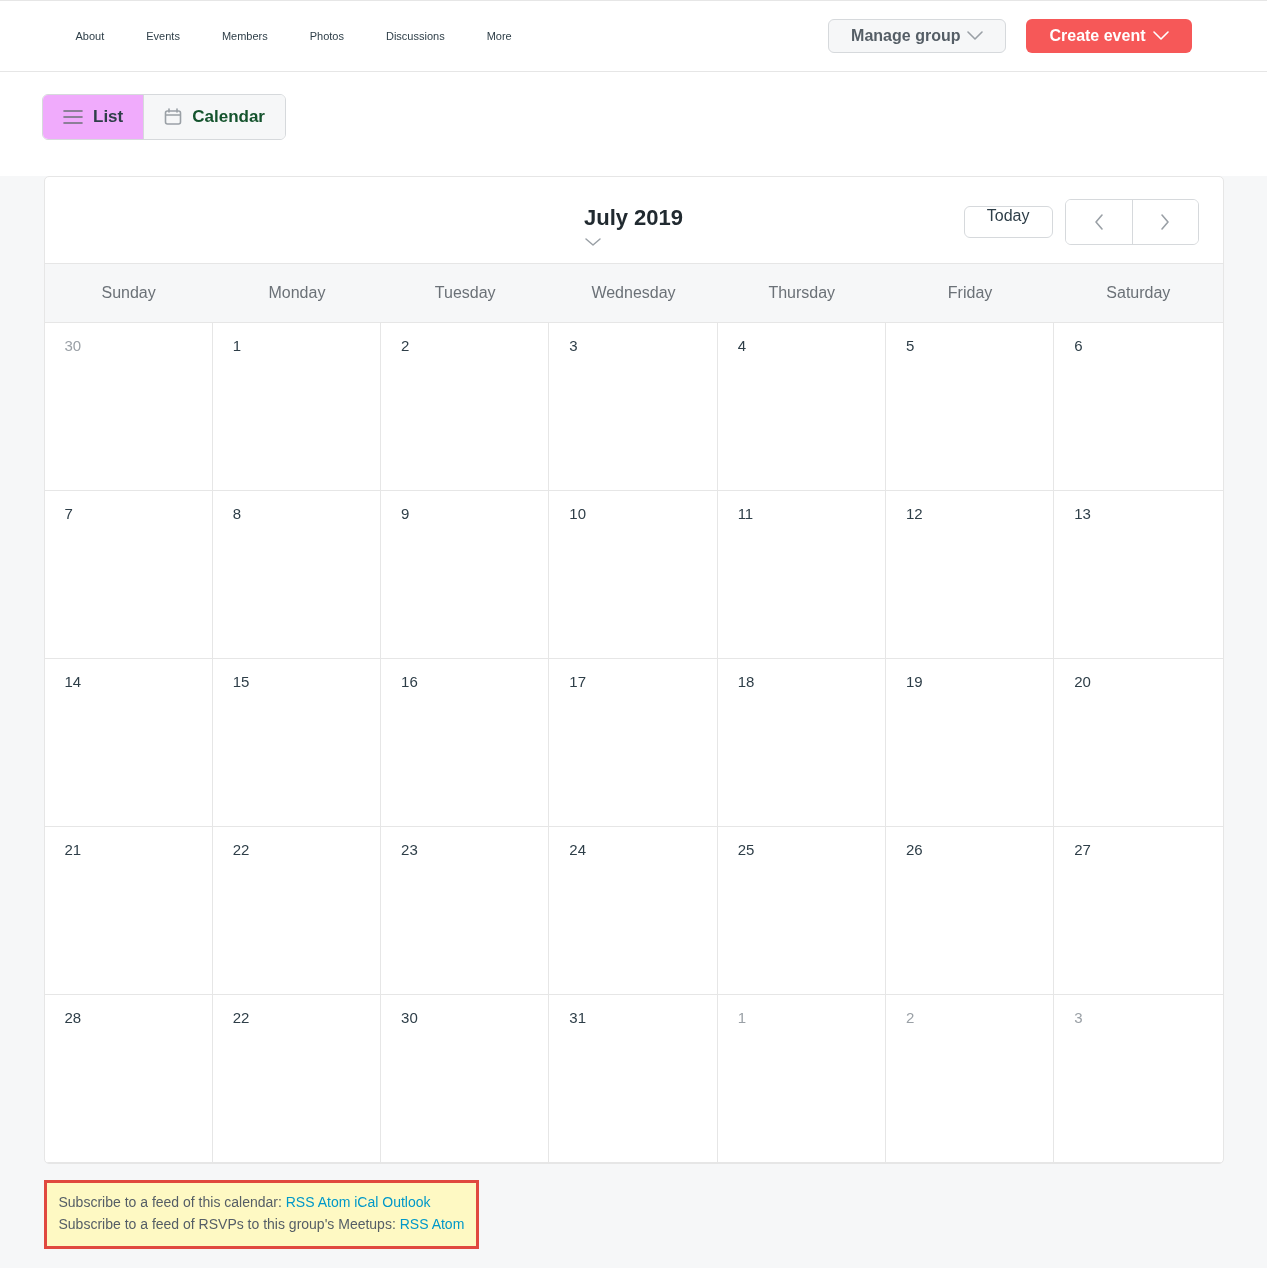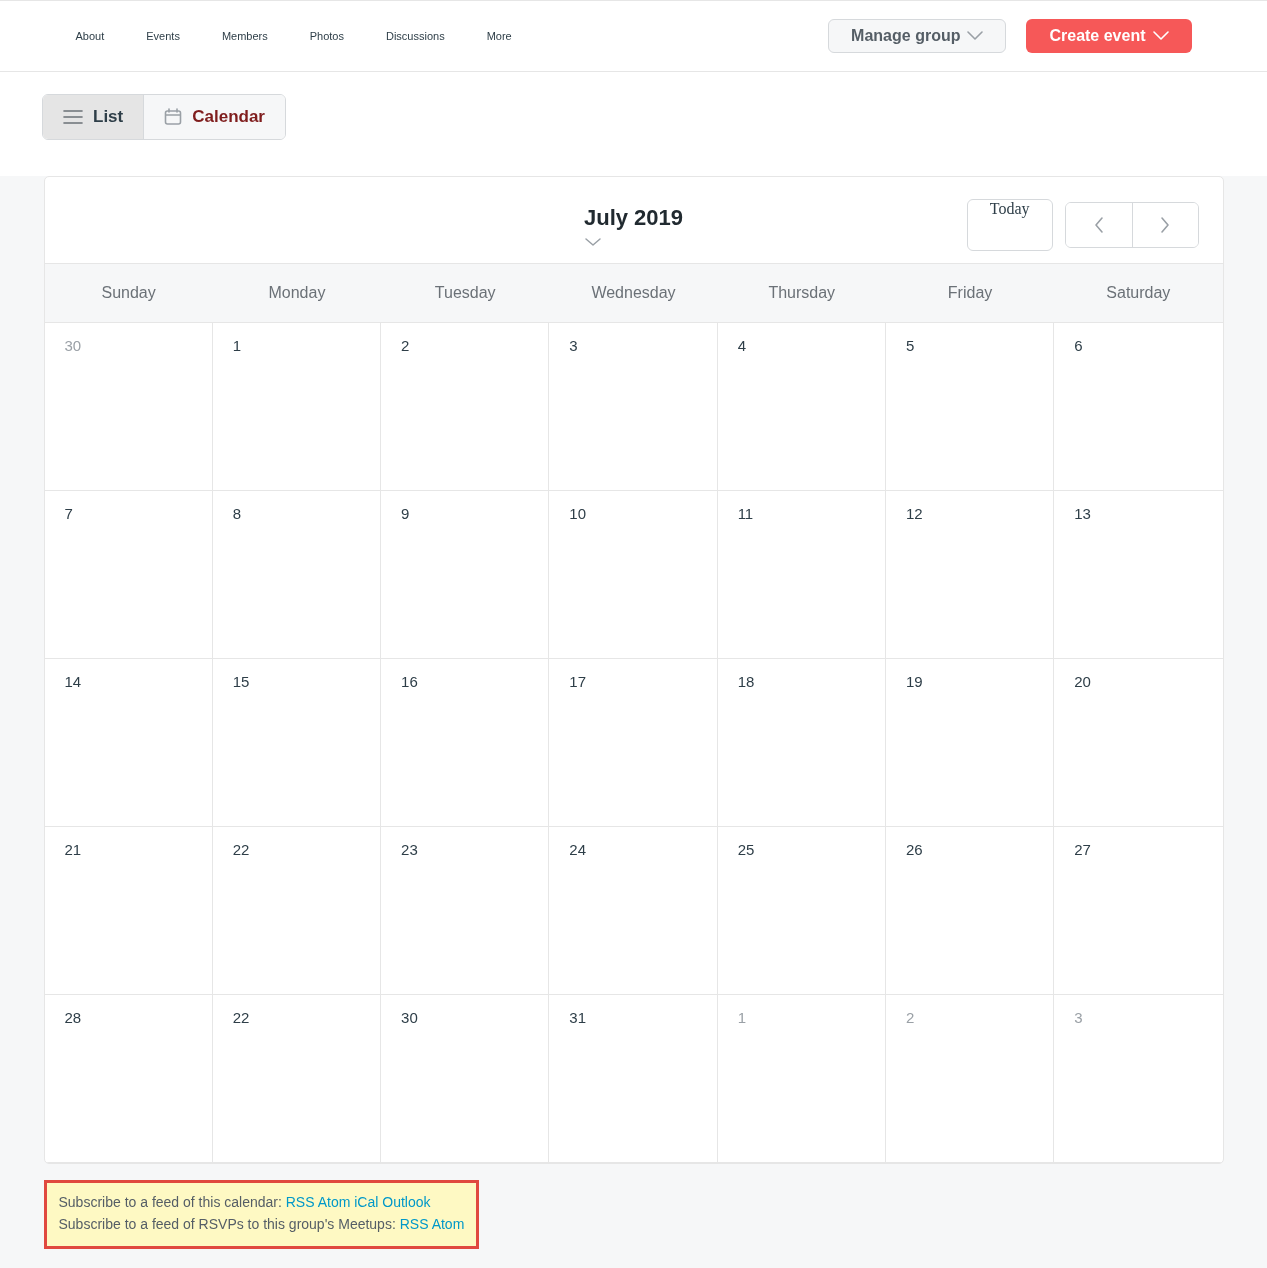--- a/index.html
+++ b/index.html
@@ -9,33 +9,33 @@
 .topbar-inner { max-width: 1200px; margin: 0 auto; padding: 0 42px; height: 70px; display: flex; align-items: center; justify-content: space-between; }
 .nav-links { display: flex; gap: 42px; }
 .nav-link { color: #2e3e48; font-size: 11px; cursor: pointer; }
 .topbar-actions { display: flex; gap: 20px; align-items: center; }
 .btn { display: inline-flex; align-items: center; justify-content: center; gap: 7px; height: 22px; padding: 16px 22px; border-radius: 6px; font-size: 16px; cursor: pointer; border: 1px solid transparent; font-weight: 600; }
 .btn-manage { background: #f6f7f8; border: 1px solid #d6d9dc; color: #555e66; }
 .btn-create { background: #f65858; color: #fff; }
 
 .subarea { background: #fff; padding: 22px 42px 36px; }
 .view-toggle { display: inline-flex; border: 1px solid #d6d9dc; border-radius: 6px; overflow: hidden; }
-.view-toggle-btn { display: inline-flex; align-items: center; gap: 10px; height: 44px; padding: 0 20px; font-size: 17px; font-weight: 700; color: #2e3e48; background: #e5e5e5; cursor: pointer; }
-.view-toggle-btn.active { background: #f6f7f8; color: #7f1d1d; }
+.view-toggle-btn { display: inline-flex; align-items: center; gap: 10px; height: 44px; padding: 0 20px; font-size: 17px; font-weight: 700; color: #2e3e48; background: #f0abfc; cursor: pointer; }
+.view-toggle-btn.active { background: #f6f7f8; color: #14532d; }
 .view-toggle-sep { width: 1px; background: #d6d9dc; }
 
 .page-body { background: #f6f7f8; padding: 0 42px 36px; }
 .calendar-card { background: #fff; border: 1px solid #e6e6e6; border-radius: 5px; margin: 0 auto; max-width: 1180px; overflow: hidden; }
 
 .cal-header { position: relative; display: flex; align-items: center; justify-content: center; padding: 28px 24px 16px; }
 .cal-title-block { text-align: center; }
 .cal-title { font-size: 22px; font-weight: 800; color: #212a30; }
 .cal-title-chevron { margin-top: 6px; color: #9aa0a6; }
 .cal-controls { position: absolute; right: 24px; top: 22px; display: flex; gap: 12px; align-items: center; }
-.today-btn { height: 52px; padding: 0 22px; border: 1px solid #d6d9dc; border-radius: 6px; background: #fff; font-size: 16px; color: #2e3e48; cursor: pointer; font-family: Liberation Serif, serif; }
+.today-btn { height: 32px; padding: 0 22px; border: 1px solid #d6d9dc; border-radius: 6px; background: #fff; font-size: 16px; color: #2e3e48; cursor: pointer; }
 .nav-pair { display: inline-flex; border: 1px solid #d6d9dc; border-radius: 6px; overflow: hidden; }
 .nav-arrow { width: 66px; height: 44px; display: flex; align-items: center; justify-content: center; background: #fff; cursor: pointer; color: #9aa0a6; }
 .nav-arrow + .nav-arrow { border-left: 1px solid #d6d9dc; }
 
 .dow-row { display: grid; grid-template-columns: repeat(7, 1fr); background: #f6f7f8; border-top: 1px solid #e6e6e6; border-bottom: 1px solid #e6e6e6; }
 .dow-cell { text-align: center; padding: 20px 0; font-size: 16px; color: #6b7177; }
 
 .grid { display: grid; grid-template-columns: repeat(7, 1fr); }
 .day-cell { height: 168px; border-right: 1px solid #e6e6e6; border-bottom: 1px solid #e6e6e6; padding: 14px 20px; font-size: 15px; color: #2e3e48; }
 .day-cell:nth-child(7n) { border-right: none; }

